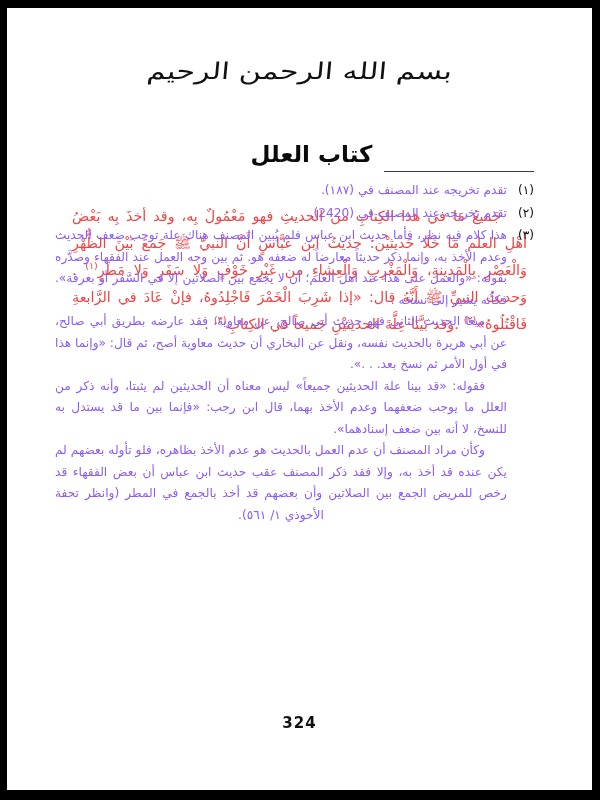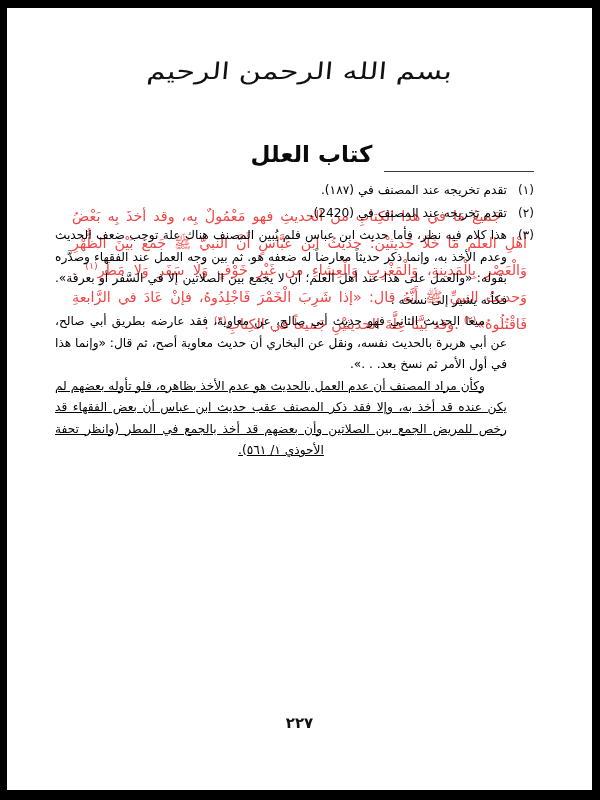--- a/index.html
+++ b/index.html
@@ -126,27 +126,27 @@
     box-sizing: border-box;
   }
   .fn-body {
     flex: 1 1 auto;
     min-width: 0;
   }
   .fn-par {
     font-family: "DejaVu Sans", sans-serif;
     font-size: 12.2px;
     line-height: 21.5px;
-    color: #000000;
+    color: #8b5cf6;
     text-align: justify;
     text-align-last: right;
     margin: 0;
   }
   .fn-par.indented { text-indent: 22px; }
-  .fn-par.centered-last { text-align-last: center; text-decoration: underline; }
+  .fn-par.centered-last { text-align-last: center; }
 
   
   #page-number {
     position: absolute;
     bottom: 58px;
     left: 0;
     width: 100%;
     text-align: center;
     font-family: "DejaVu Sans", sans-serif;
     font-size: 15px;
@@ -187,22 +187,23 @@
         <div class="fn-body">
           <p class="fn-par">تقدم تخريجه عند المصنف في (2420).</p>
         </div>
       </div>
 
       <div class="fn-row">
         <div class="fn-marker">(٣)</div>
         <div class="fn-body">
           <p class="fn-par">هذا كلام فيه نظر، فأما حديث ابن عباس فلم يُبين المصنف هناك علة توجب ضعف الحديث وعدم الأخذ به، وإنما ذكر حديثاً معارضاً له ضعفه هو. ثم بين وجه العمل عند الفقهاء وصدَّره بقوله: «والعمل على هذا عند أهل العلم؛ أن لا يجمع بين الصلاتين إلا في السَّفر أو بعرفة». فكأنه يشير إلى نسخه .</p>
           <p class="fn-par indented">ميعا الحديث الثاني فهو حديث أبي صالح، عن معاوية، فقد عارضه بطريق أبي صالح، عن أبي هريرة بالحديث نفسه، ونقل عن البخاري أن حديث معاوية أصح، ثم قال: «وإنما هذا في أول الأمر ثم نسخ بعد. . .».</p>
+          <p class="fn-par indented">فقوله: «قد بينا علة الحديثين جميعاً» ليس معناه أن الحديثين لم يثبتا، وأنه ذكر من العلل ما يوجب ضعفهما وعدم الأخذ بهما، قال ابن رجب: «فإنما بين ما قد يستدل به للنسخ، لا أنه بين ضعف إسنادهما».</p>
           <p class="fn-par indented centered-last">وكأن مراد المصنف أن عدم العمل بالحديث هو عدم الأخذ بظاهره، فلو تأوله بعضهم لم يكن عنده قد أخذ به، وإلا فقد ذكر المصنف عقب حديث ابن عباس أن بعض الفقهاء قد رخص للمريض الجمع بين الصلاتين وأن بعضهم قد أخذ بالجمع في المطر (وانظر تحفة الأحوذي ١/ ٥٦١).</p>
         </div>
       </div>
 
     </div>
 
-    <div id="page-number">٢٢٧</div>
+    <div id="page-number">324</div>
 
   </div>
 </div>
 
 </body></html>

